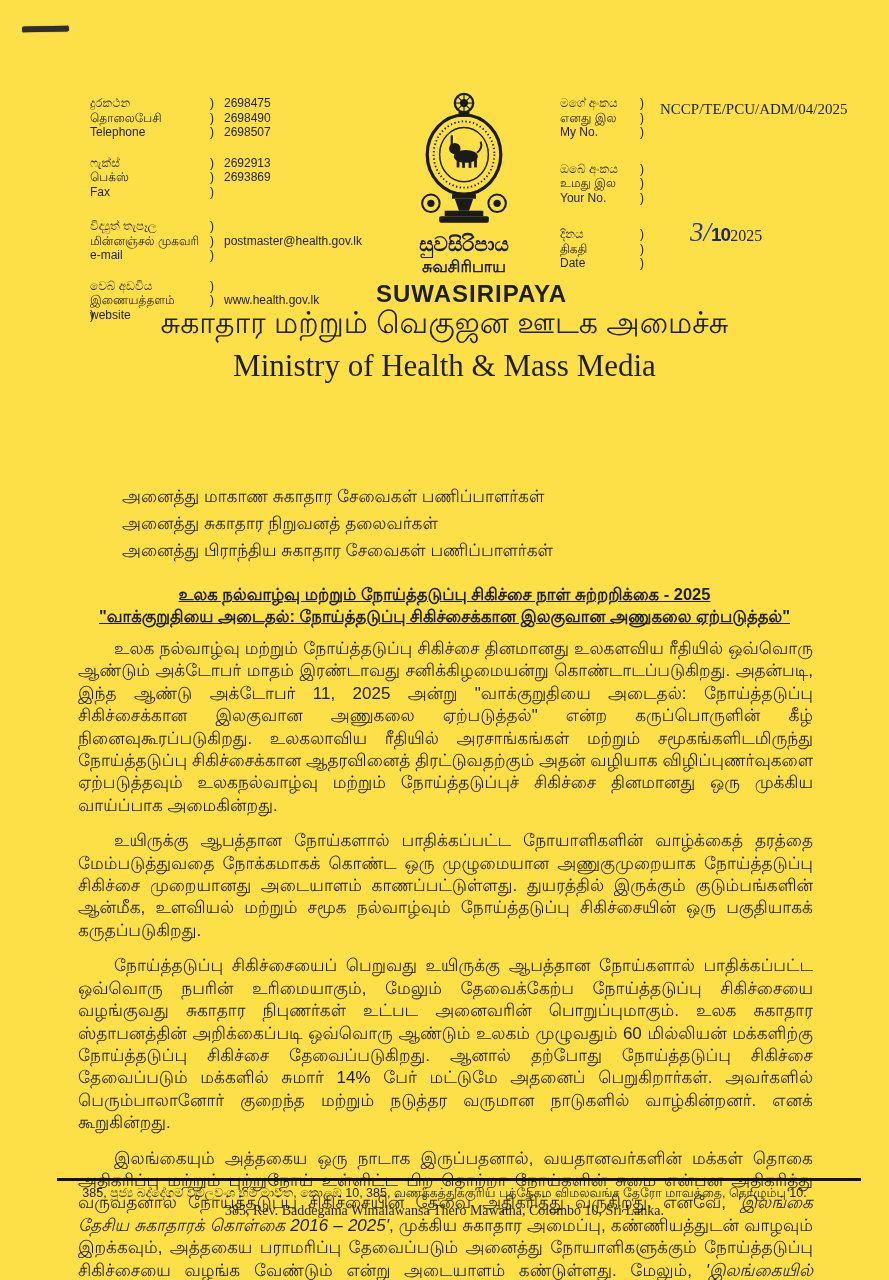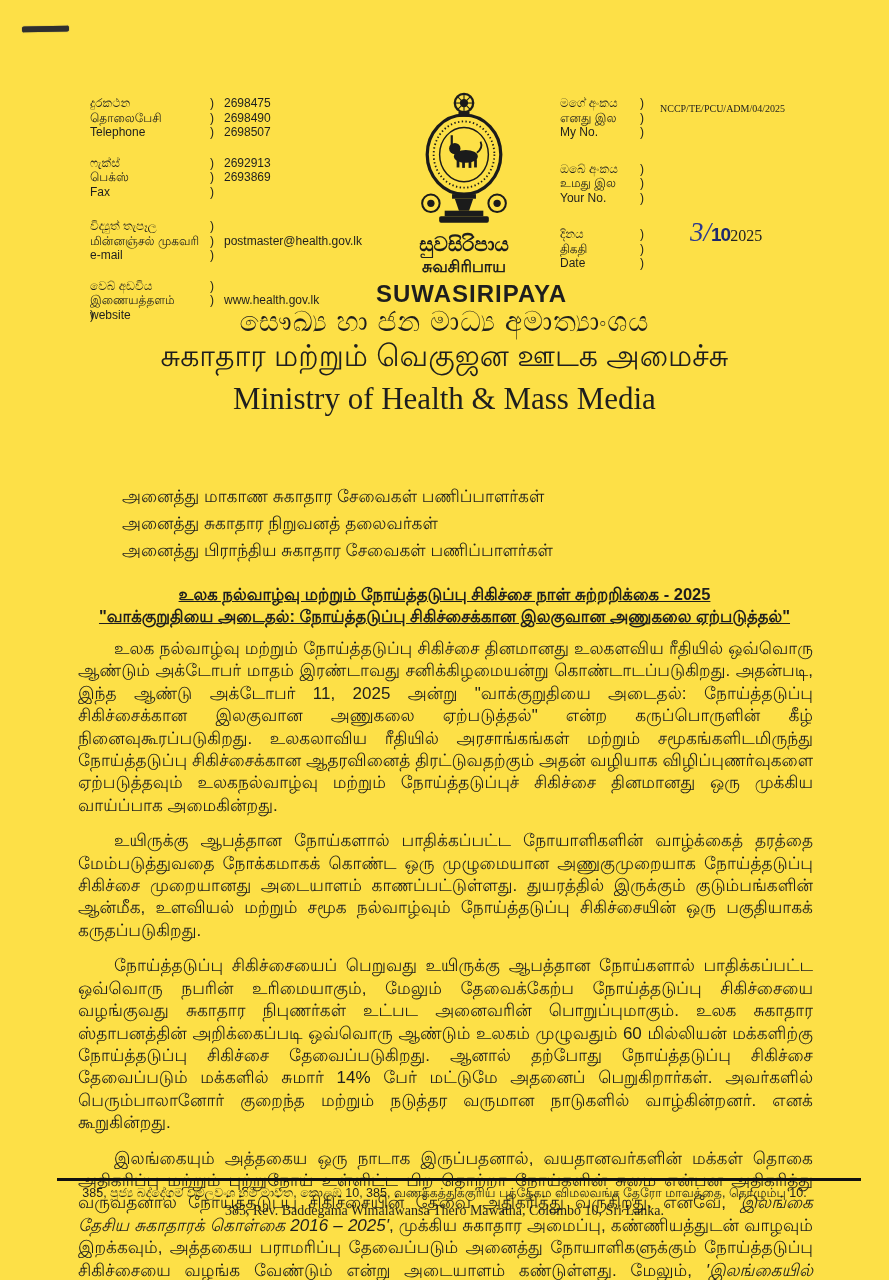--- a/index.html
+++ b/index.html
@@ -25,21 +25,21 @@
   .emblem-svg{display:block;margin:0 auto;}
   .emblem-name-si{font-size:20px;font-weight:700;margin-top:3px;}
   .emblem-name-ta{font-size:16px;font-weight:700;margin-top:2px;}
   .emblem-name-en{font-size:24px;font-weight:700;margin-top:2px;font-family:Liberation Sans, sans-serif;letter-spacing:1px;}
 
   .refs-block{position:absolute;left:560px;top:96px;width:320px;font-size:12px;line-height:14.5px;}
   .r-group{position:relative;margin-bottom:22px;}
   .r-row{display:flex;}
   .r-label{width:80px;}
   .r-paren{width:10px;}
-  .r-value{position:absolute;left:100px;top:6px;font-family:"Liberation Serif",serif;font-size:10px;white-space:nowrap;}
+  .r-value{position:absolute;left:100px;top:6px;font-family:"Liberation Serif",serif;font-size:15px;white-space:nowrap;}
   .r-date-value{position:absolute;left:130px;top:-2px;white-space:nowrap;}
   .hw-day{color:#2b3990;font-size:27px;font-style:italic;font-family:"Liberation Serif",serif;}
   .hw-month{color:#1f2a6e;font-size:19px;font-weight:700;letter-spacing:-1px;}
   .printed-year{color:#222;font-size:16px;font-family:"Liberation Serif",serif;}
 
   
   .ministry{position:absolute;left:0;top:306px;width:100%;text-align:center;}
   .ministry-si{font-size:28px;font-weight:400;letter-spacing:1px;}
   .ministry-ta{font-size:30px;}
   .ministry-en{font-size:31px;margin-top:4px;font-family:"Liberation Serif",serif;}
@@ -234,21 +234,20 @@
         </div>
       <div class="r-row">
           <span class="r-label">Date</span>
           <span class="r-paren">)</span>
         </div>
       <span class="r-date-value"><span class="hw-day">3/</span><span class="hw-month">10</span><span class="printed-year">2025</span></span>
     </div>
   </div>
 
   <div class="ministry">
-    <div class="ministry-si">සෞඛ්‍ය හා ජන මාධ්‍ය අමාත්‍යාංශය</div>
     <div class="ministry-ta">சுகாதார மற்றும் வெகுஜன ஊடக அமைச்சு</div>
     <div class="ministry-en">Ministry of Health &amp; Mass Media</div>
   </div>
 
 
   <div class="addressees">
     <div>அனைத்து மாகாண சுகாதார சேவைகள் பணிப்பாளர்கள்</div>
     <div>அனைத்து சுகாதார நிறுவனத் தலைவர்கள்</div>
     <div>அனைத்து பிராந்திய சுகாதார சேவைகள் பணிப்பாளர்கள்</div>
   </div>

